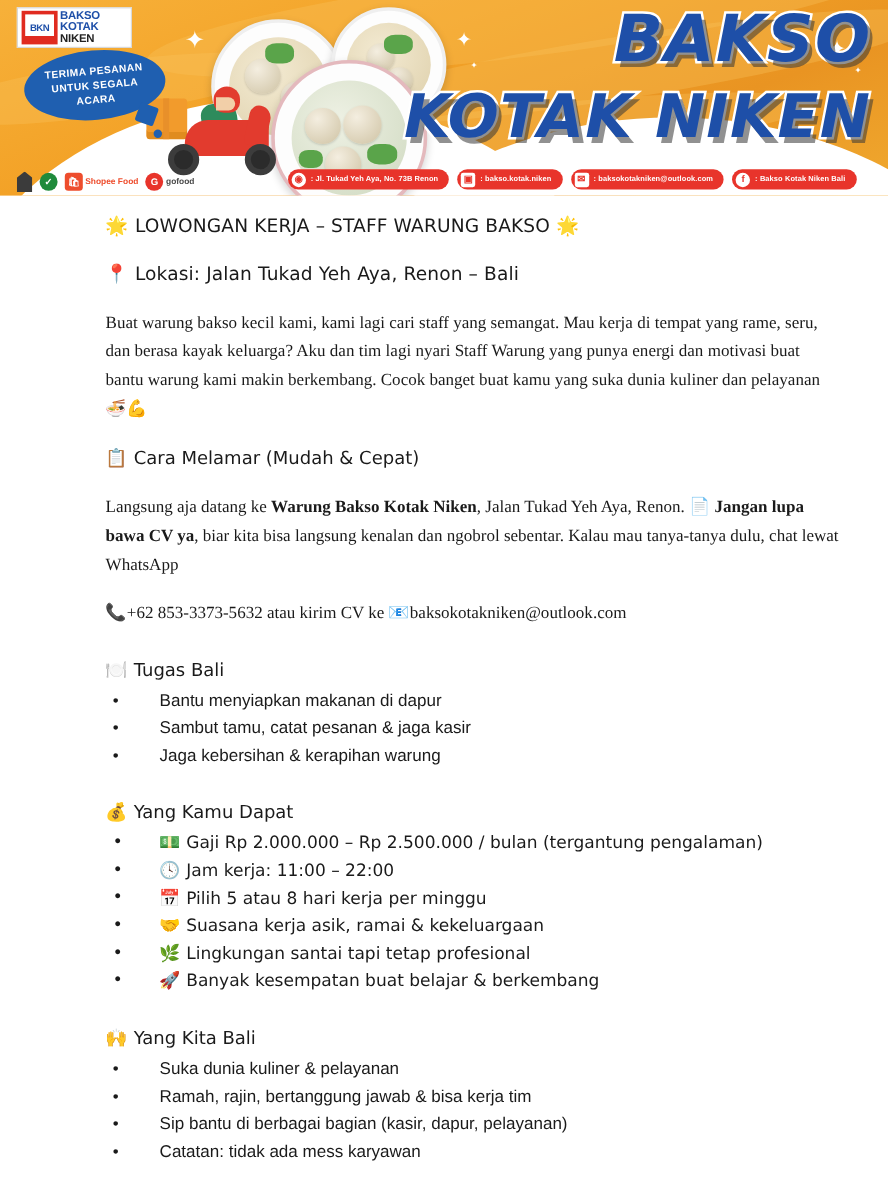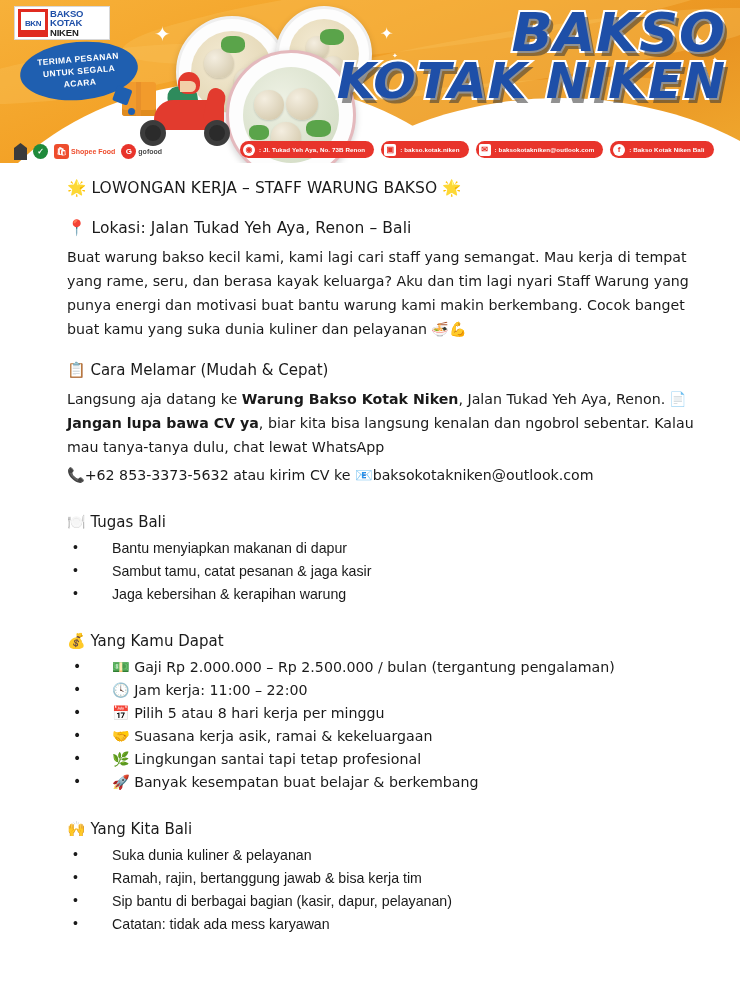--- a/index.html
+++ b/index.html
@@ -165,21 +165,21 @@
     font-weight: bold;
     color: #1E4FA8;
     letter-spacing: 1px;
     line-height: .92;
     -webkit-text-stroke: 4px #ffffff;
     paint-order: stroke fill;
     text-shadow: 4px 5px 0 rgba(55,55,55,.55);
     font-style: italic;
   }
   .bk-title .l1 { font-size: 54px; }
-  .bk-title .l2 { font-size: 50px; margin-top: 0; }
+  .bk-title .l2 { font-size: 50px; margin-top: 16px; }
 
   
   .pills { position:absolute; left:240px; bottom: 5px; z-index:7; display:flex; gap:7px; align-items:center; }
   .pill {
     background:#E8342B; color:#ffffff; border-radius: 11px;
     height: 17px; display:flex; align-items:center; gap:4px;
     padding: 0 9px 0 3px; font-size: 6.2px; font-weight:bold; letter-spacing:.1px;
     white-space: nowrap;
   }
   .pill .ic {
@@ -192,28 +192,28 @@
   
   .partners { position:absolute; left:14px; bottom:3px; z-index:7; display:flex; align-items:center; gap:6px; }
   .pbadge { display:flex; align-items:center; gap:2px; }
   .pcircle{ width:15px;height:15px;border-radius:50%;display:flex;align-items:center;justify-content:center;
             font-size:8px;color:#fff;font-weight:bold;}
   .halal{ width:13px;height:17px;background:#3b3b3b;
           clip-path: polygon(50% 0,100% 30%,100% 100%,0 100%,0 30%); }
   .ptext{ font-size:7px;font-weight:bold;line-height:1;}
 
   
-  .doc { padding: 12px 40px 0 67px; }
+  .doc { padding: 12px 40px 0 88px; }
   .doc .big-line {
     font-size: 15.5px; color: #1a1a1a; line-height: 26px;
     letter-spacing: .1px;
   }
   .doc .body-p {
     font-size: 14.2px; color: #1a1a1a; line-height: 24px;
-    letter-spacing: 0; margin-top: 4px;
+    letter-spacing: 0; margin-top: 16px; font-family: Liberation Serif, serif;
   }
   .gap-sm { height: 14px; }
   .gap-md { height: 20px; }
   .sec-head {
     font-size: 15px; color: #1a1a1a; line-height: 26px; margin-top: 2px;
   }
   ul.bl { list-style: none; margin: 2px 0 0 0; padding: 0; }
   ul.bl li {
     font-size: 14.2px; color: #1a1a1a; line-height: 23px;
     padding-left: 45px; position: relative;

